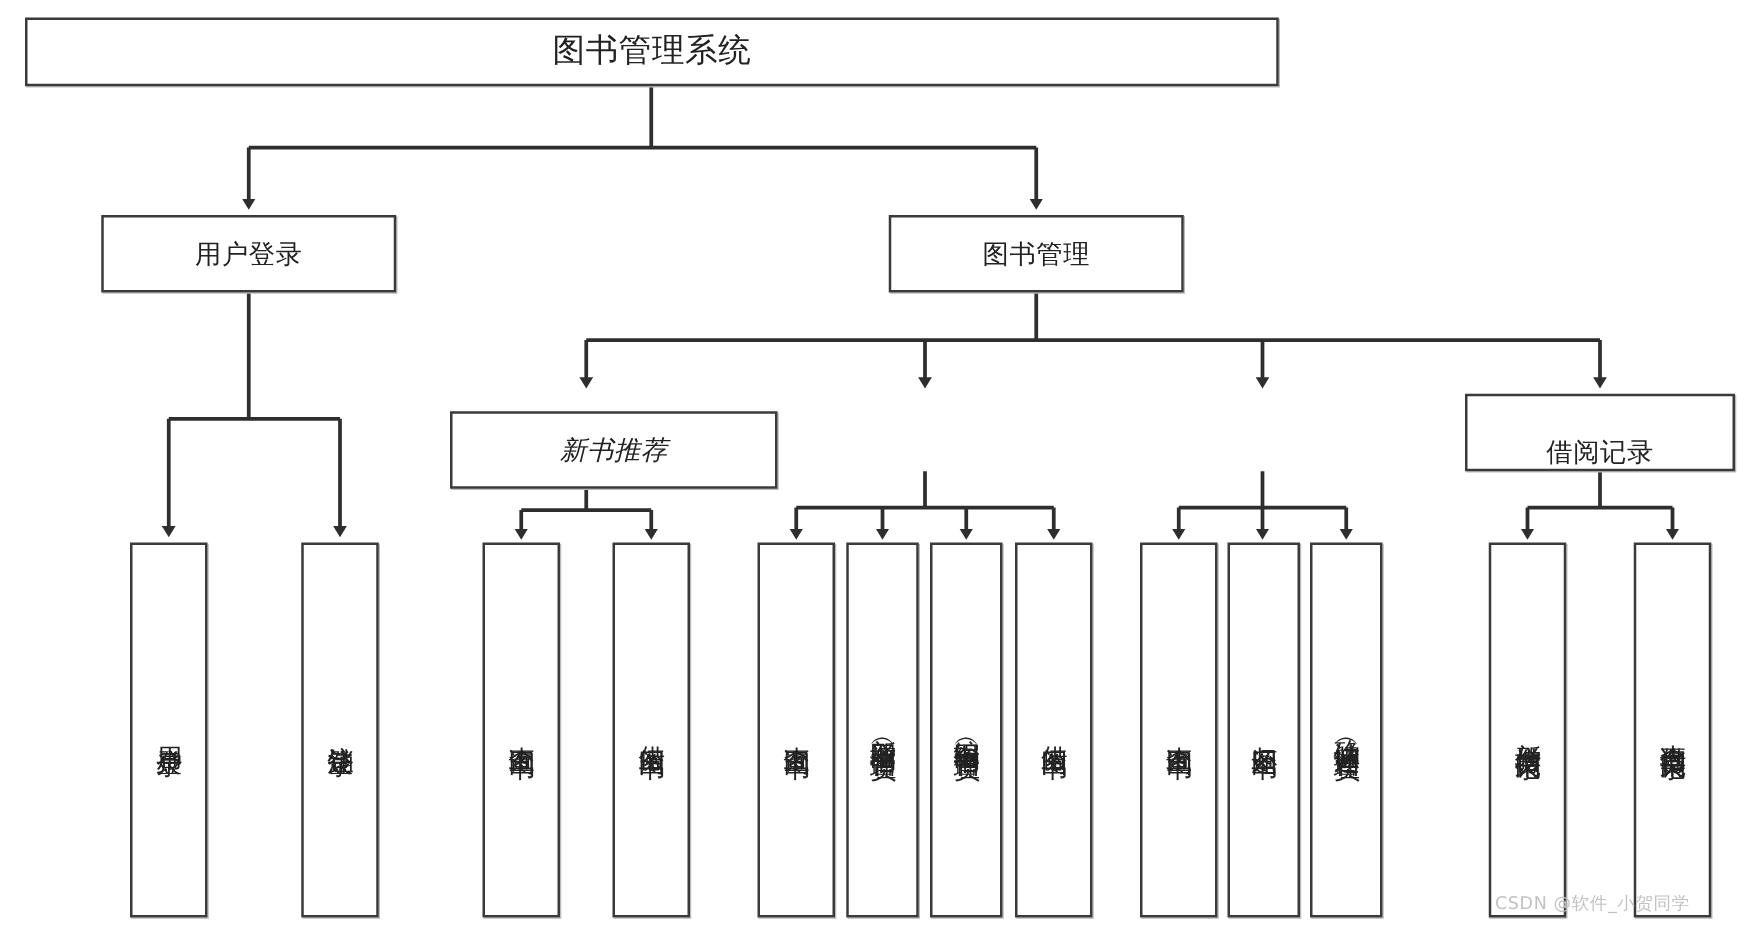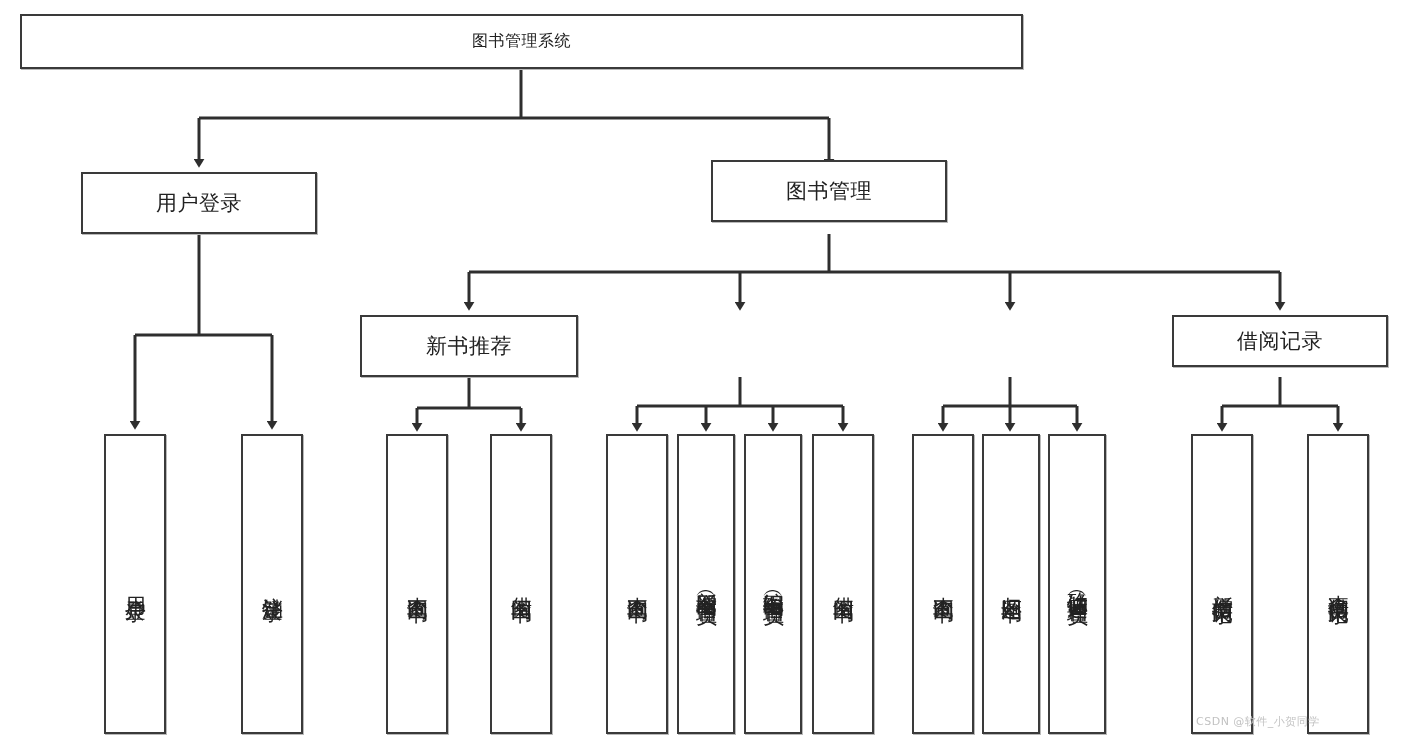--- a/index.html
+++ b/index.html
@@ -39,38 +39,38 @@
   .node .label {
     text-align: center;
     line-height: 1.18;
     letter-spacing: 0.5px;
     white-space: pre-line;
   }
   .node.horiz .label {
     font-size: 21px;
   }
   .node.root .label {
-    font-size: 16px;
+    font-size: 26px;
   }
   .node.vert {
     align-items: center;
     justify-content: center;
   }
   .node.vert .label {
     writing-mode: vertical-rl;
     text-orientation: upright;
     font-size: 21px;
     line-height: 1.1;
     letter-spacing: 2px;
     max-height: 258px;
   }
   .watermark {
     position: absolute;
     color: #c2c2c2;
-    font-size: 11px;
+    font-size: 14px;
     letter-spacing: 0.5px;
     white-space: nowrap;
   }
 </style>
 </head>
 <body>
 
 <div id="canvas">
 
   <svg class="wires" viewBox="0 0 1405 747">
@@ -126,28 +126,28 @@
     </g>
   </svg>
 
   <div class="node root horiz" style="left:20px; top:14px; width:1003px; height:55px;">
     <span class="label">图书管理系统</span>
   </div>
 
   <div class="node horiz" style="left:81px; top:172px; width:236px; height:62px;">
     <span class="label">用户登录</span>
   </div>
-  <div class="node horiz" style="left:711px; top:160px; width:236px; height:62px;">
+  <div class="node horiz" style="left:711px; top:172px; width:236px; height:62px;">
     <span class="label">图书管理</span>
   </div>
 
-  <div class="node horiz" style="left:360px; top:315px; width:218px; height:62px;">
+  <div class="node horiz" style="left:360px; top:329px; width:262px; height:62px;font-style:italic;">
     <span class="label">新书推荐</span>
   </div>
-  <div class="node horiz" style="left:1172px; top:315px; width:216px; height:52px;">
+  <div class="node horiz" style="left:1172px; top:315px; width:216px; height:62px;align-items:flex-end;">
     <span class="label">借阅记录</span>
   </div>
 
   <div class="node vert" style="left:104px; top:434px; width:62px; height:300px;">
     <span class="label">用户登录</span>
   </div>
   <div class="node vert" style="left:241px; top:434px; width:62px; height:300px;">
     <span class="label">注销登录</span>
   </div>
 

